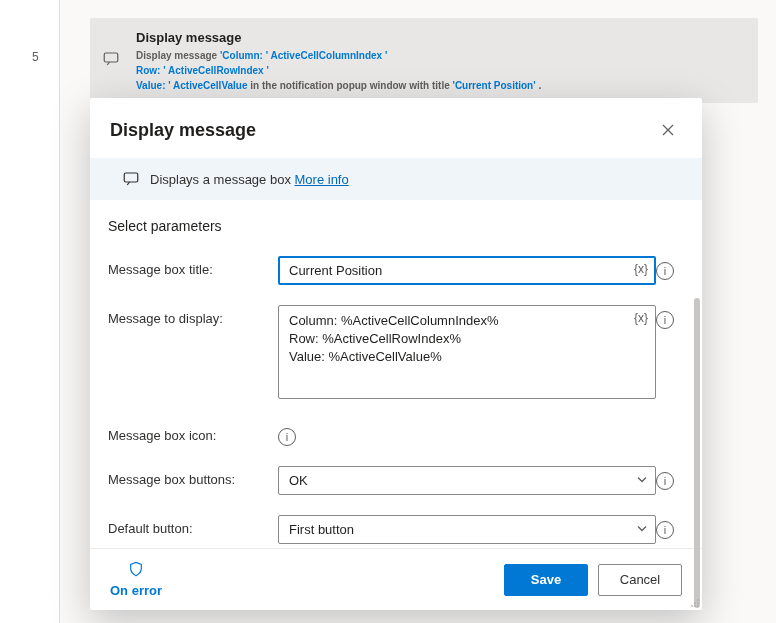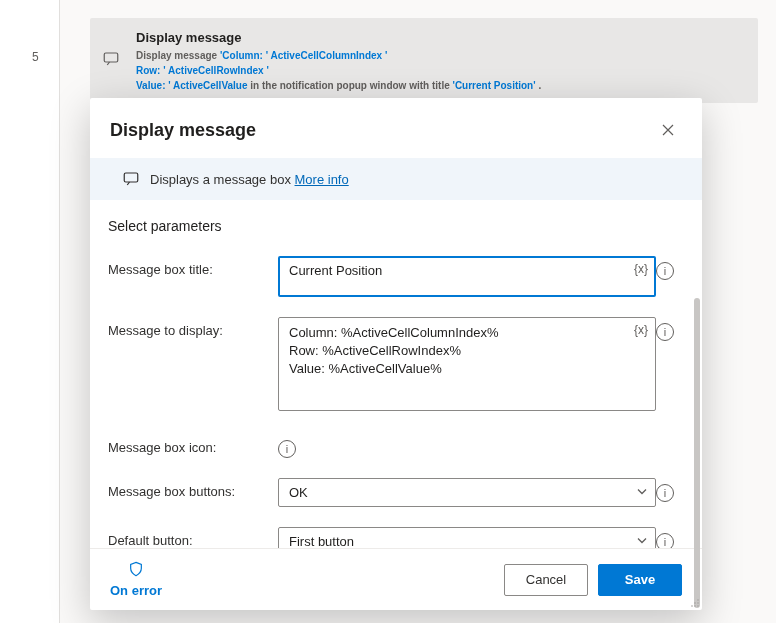--- a/index.html
+++ b/index.html
@@ -129,21 +129,21 @@
     .field-input, .field-select, .field-textarea {
       width: 100%;
       border: 1px solid #8a8886;
       border-radius: 2px;
       padding: 6px 24px 6px 10px;
       font-size: 13px;
       font-family: inherit;
       color:#201f1e;
       background:#fff;
     }
-    .field-input.active { border: 2px solid #0078d4; padding:5px 29px 17px 9px;}
+    .field-input.active { border: 2px solid #0078d4; padding:5px 29px 5px 9px;}
     .field-textarea {
       min-height: 94px;
       resize: none;
       line-height:1.4;
       white-space: pre-wrap;
     }
     .field-var {
       position:absolute;
       right:8px; top:6px;
       font-size:12px;
@@ -328,22 +328,22 @@
   </div>
 
   <div class="modal-footer">
     <div class="on-error">
       <svg width="16" height="16" viewBox="0 0 24 24" fill="none" stroke="#0078d4" stroke-width="1.8">
         <path d="M12 2 L20 5 V11 C20 16 16 20 12 22 C8 20 4 16 4 11 V5 Z"></path>
       </svg>
       <span>On error</span>
     </div>
     <div class="footer-buttons">
+      <button class="btn btn-primary">Save</button>
       <button class="btn btn-secondary">Cancel</button>
-      <button class="btn btn-primary">Save</button>
     </div>
   </div>
 
   <div class="resize-handle">
     <svg width="10" height="10" viewBox="0 0 10 10">
       <circle cx="8" cy="2" r="0.8" fill="#a19f9d"></circle>
       <circle cx="8" cy="5" r="0.8" fill="#a19f9d"></circle>
         <circle cx="5" cy="5" r="0.8" fill="#a19f9d"></circle>
       <circle cx="8" cy="8" r="0.8" fill="#a19f9d"></circle>
         <circle cx="5" cy="8" r="0.8" fill="#a19f9d"></circle>

